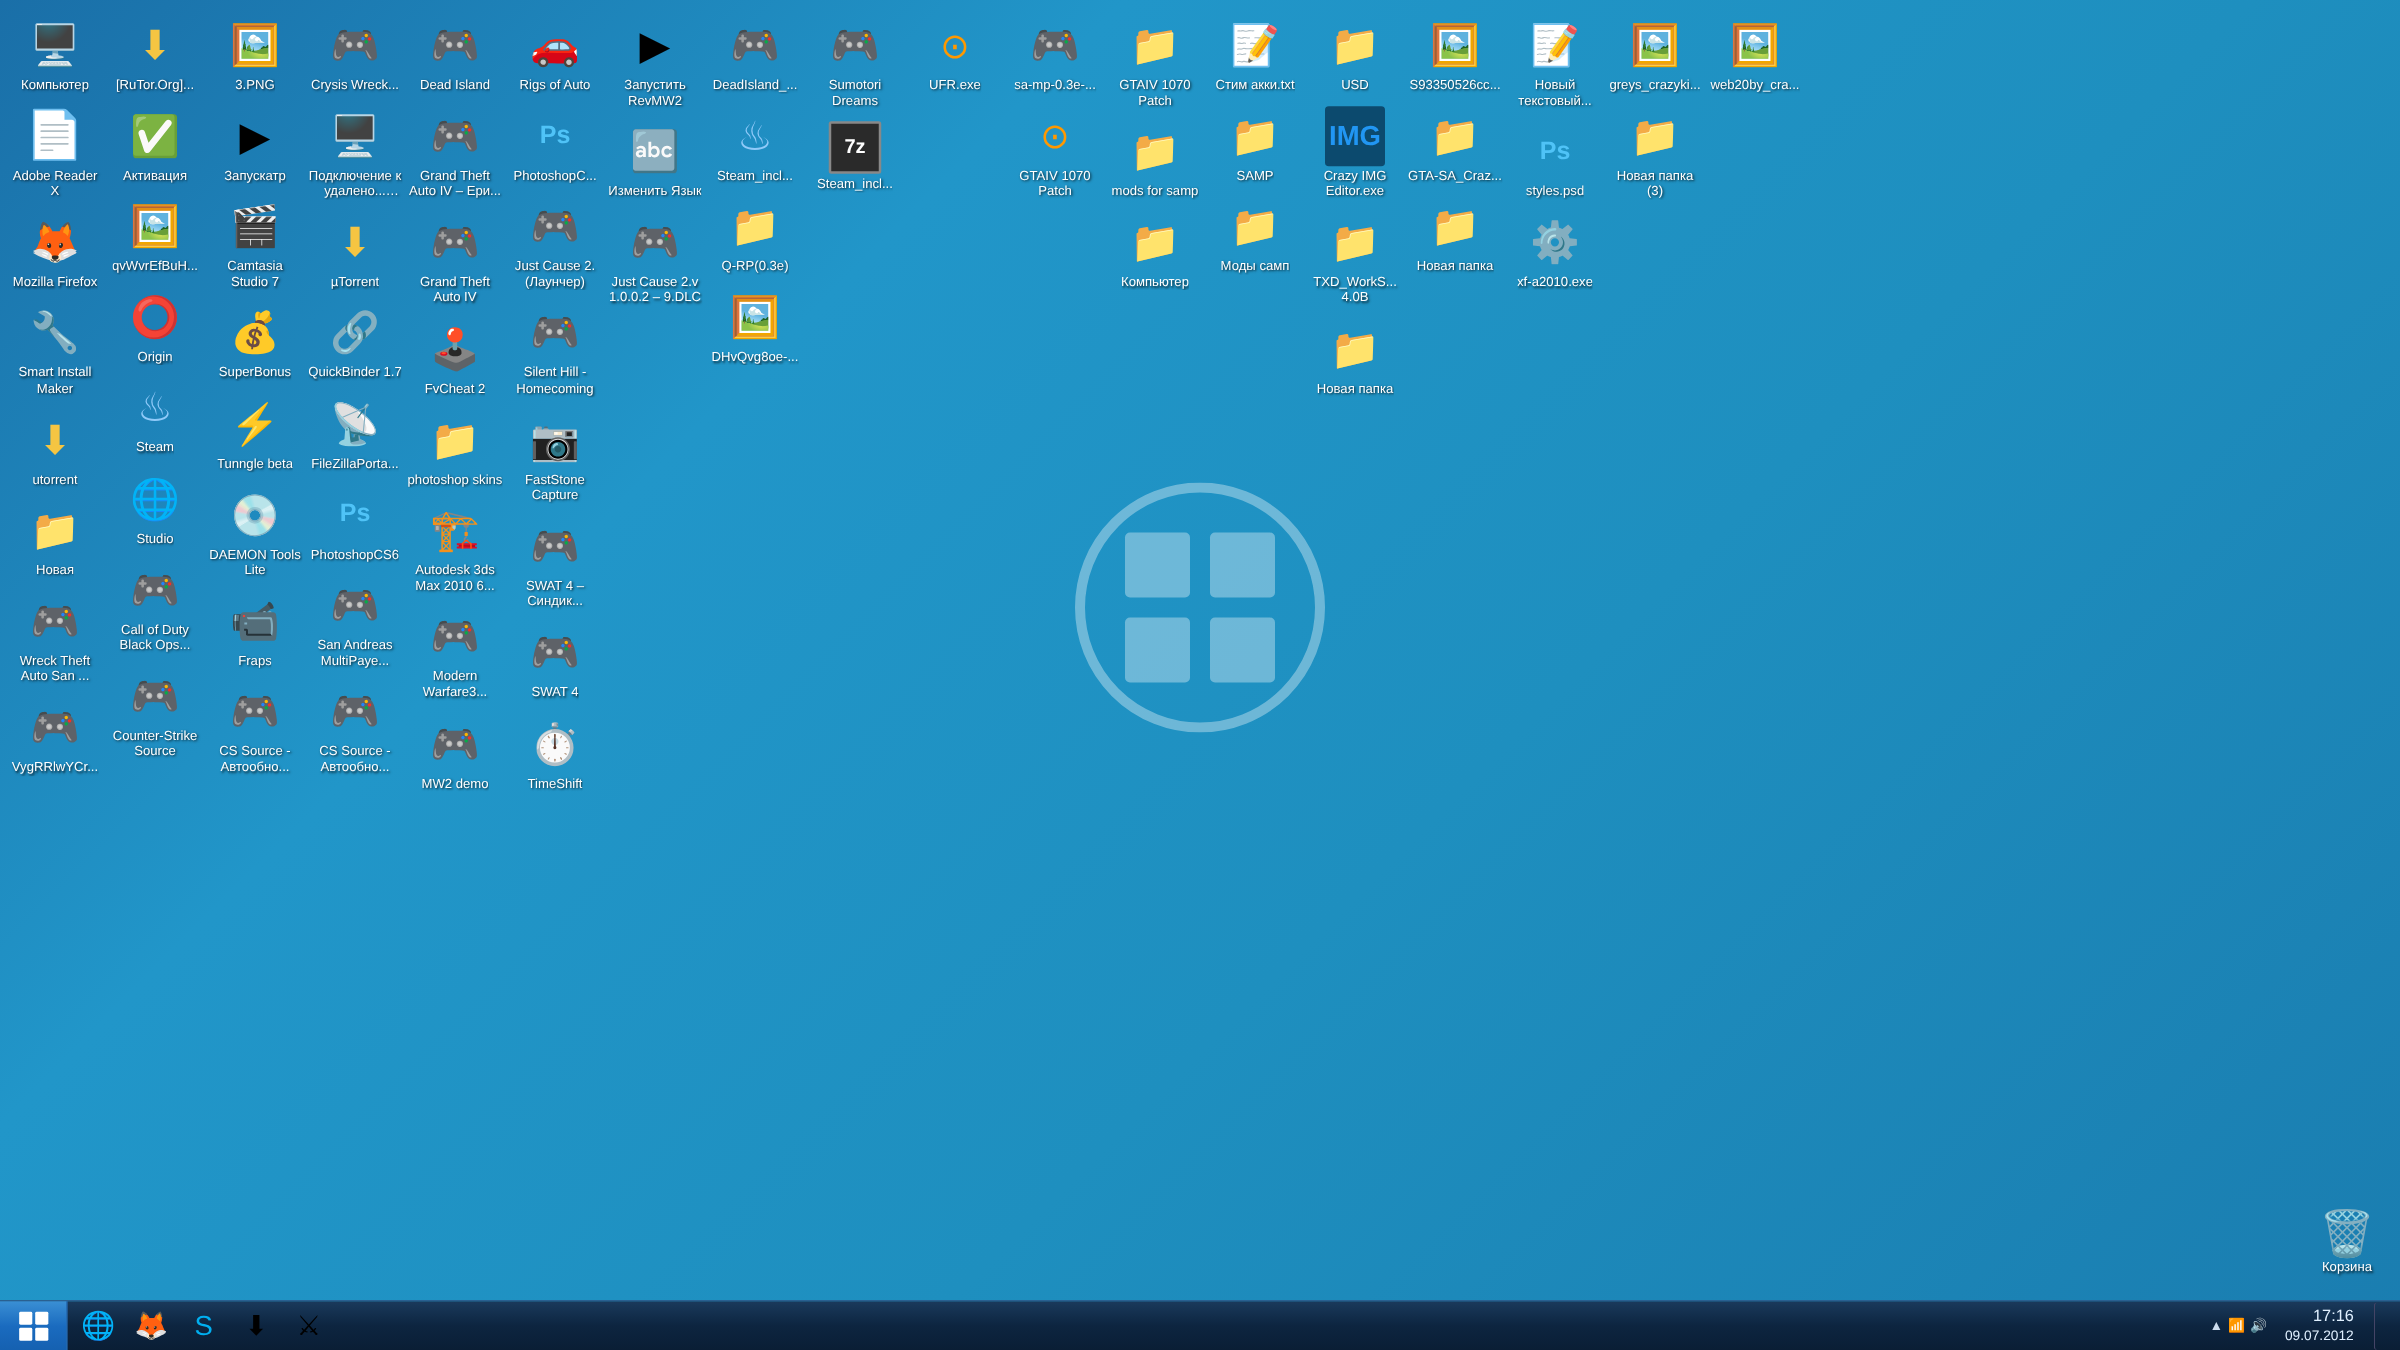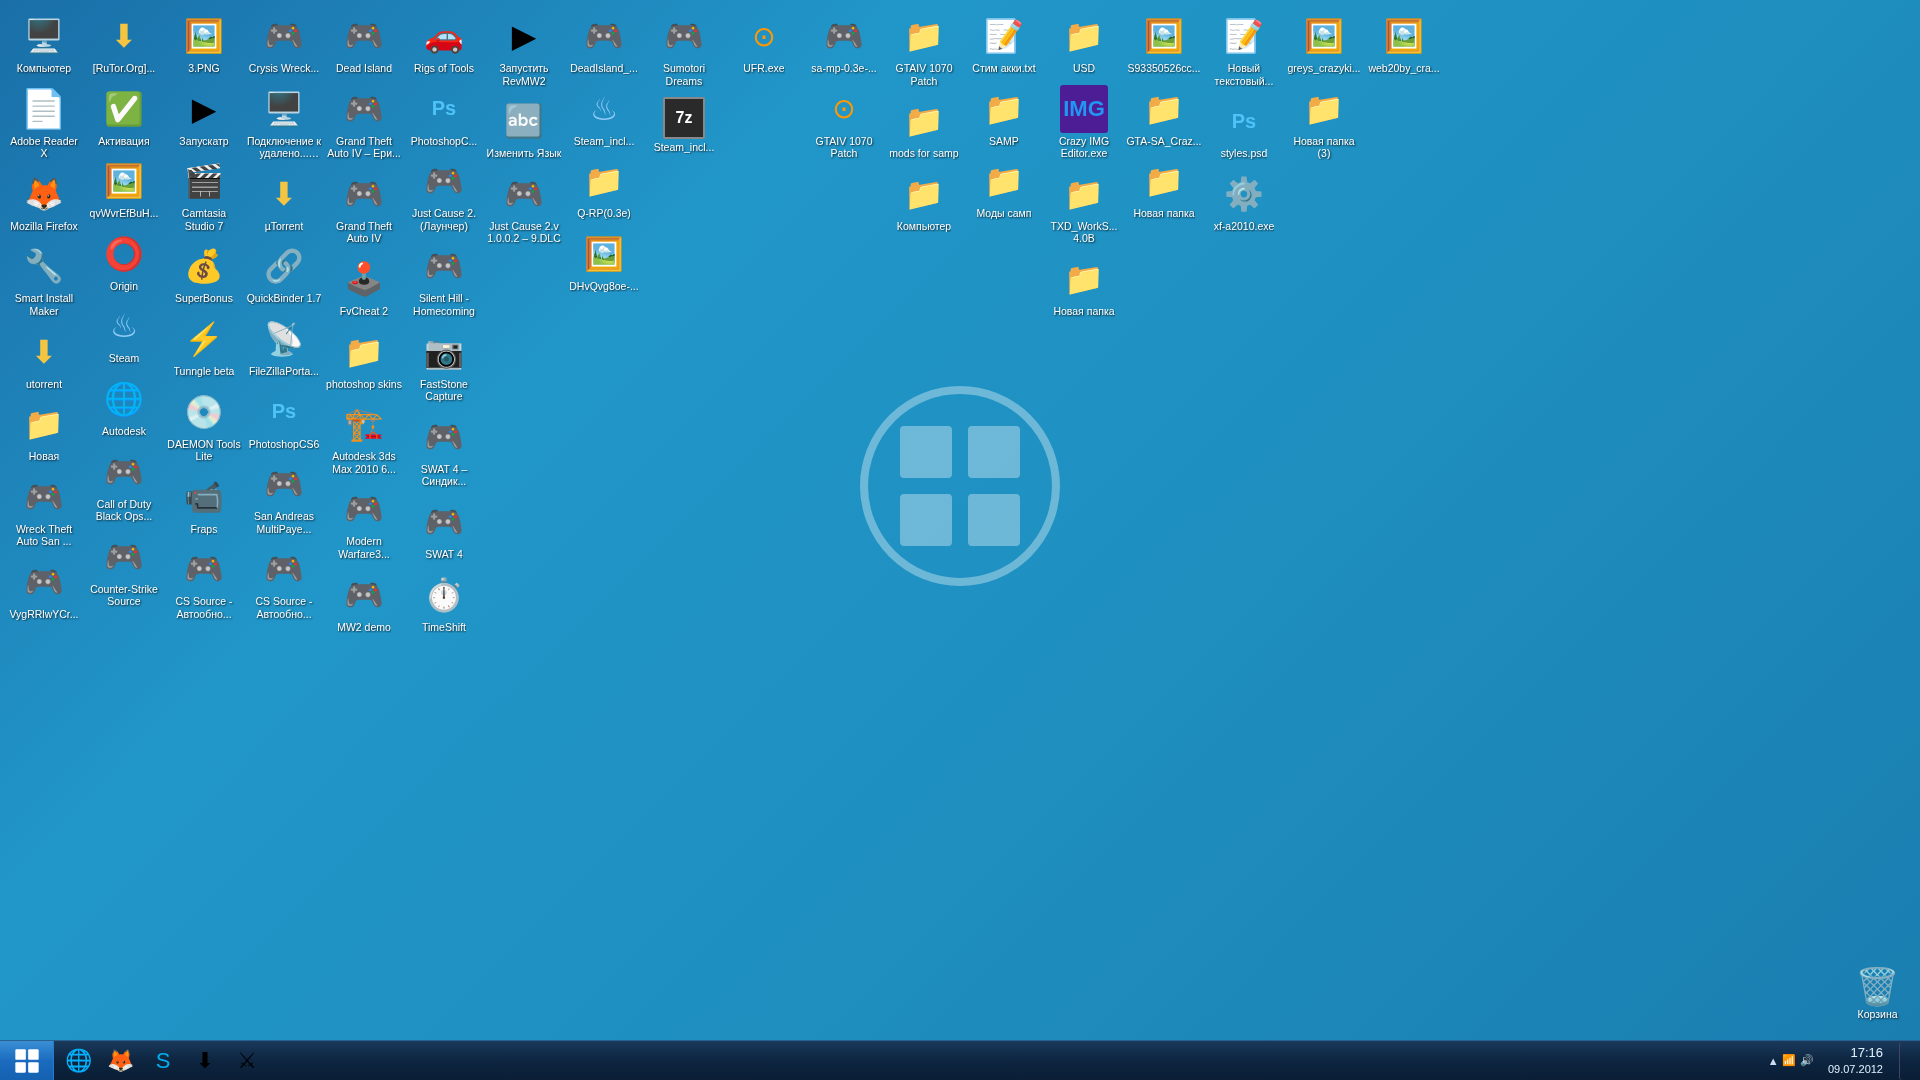--- a/index.html
+++ b/index.html
@@ -230,21 +230,21 @@
     <div class="desktop-icon">
       <div class="icon-img" style="color:#ff9800;">⭕</div>
       <div class="icon-label">Origin</div>
     </div>
     <div class="desktop-icon">
       <div class="icon-img" style="color:#90caf9;">♨</div>
       <div class="icon-label">Steam</div>
     </div>
     <div class="desktop-icon">
       <div class="icon-img">🌐</div>
-      <div class="icon-label">Autodesk</div>
+      <div class="icon-label">Studio</div>
     </div>
     <div class="desktop-icon">
       <div class="icon-img">🎮</div>
       <div class="icon-label">Call of Duty Black Ops...</div>
     </div>
     <div class="desktop-icon">
       <div class="icon-img">🎮</div>
       <div class="icon-label">Counter-Strike Source</div>
     </div>
   </div>
@@ -350,21 +350,21 @@
     </div>
     <div class="desktop-icon">
       <div class="icon-img">🎮</div>
       <div class="icon-label">MW2 demo</div>
     </div>
   </div>
 
   <div class="icon-column" style="left:404px">
     <div class="desktop-icon">
       <div class="icon-img">🚗</div>
-      <div class="icon-label">Rigs of Tools</div>
+      <div class="icon-label">Rigs of Auto</div>
     </div>
     <div class="desktop-icon">
       <div class="icon-img" style="color:#4fc3f7;font-size:20px;font-weight:bold;">Ps</div>
       <div class="icon-label">PhotoshopC...</div>
     </div>
     <div class="desktop-icon">
       <div class="icon-img">🎮</div>
       <div class="icon-label">Just Cause 2.(Лаунчер)</div>
     </div>
     <div class="desktop-icon">
@@ -481,21 +481,21 @@
       <div class="icon-label">Моды самп</div>
     </div>
   </div>
 
   <div class="icon-column" style="left:1044px">
     <div class="desktop-icon">
       <div class="icon-img">📁</div>
       <div class="icon-label">USD</div>
     </div>
     <div class="desktop-icon">
-      <div class="icon-img" style="color:#2196F3;font-size:22px;font-weight:bold;background:#4c1d95;padding:2px 4px;border-radius:3px;text-align:center;">IMG</div>
+      <div class="icon-img" style="color:#2196F3;font-size:22px;font-weight:bold;background:#0c4a6e;padding:2px 4px;border-radius:3px;text-align:center;">IMG</div>
       <div class="icon-label">Crazy IMG Editor.exe</div>
     </div>
     <div class="desktop-icon">
       <div class="icon-img">📁</div>
       <div class="icon-label">TXD_WorkS... 4.0B</div>
     </div>
     <div class="desktop-icon">
       <div class="icon-img">📁</div>
       <div class="icon-label">Новая папка</div>
     </div>

